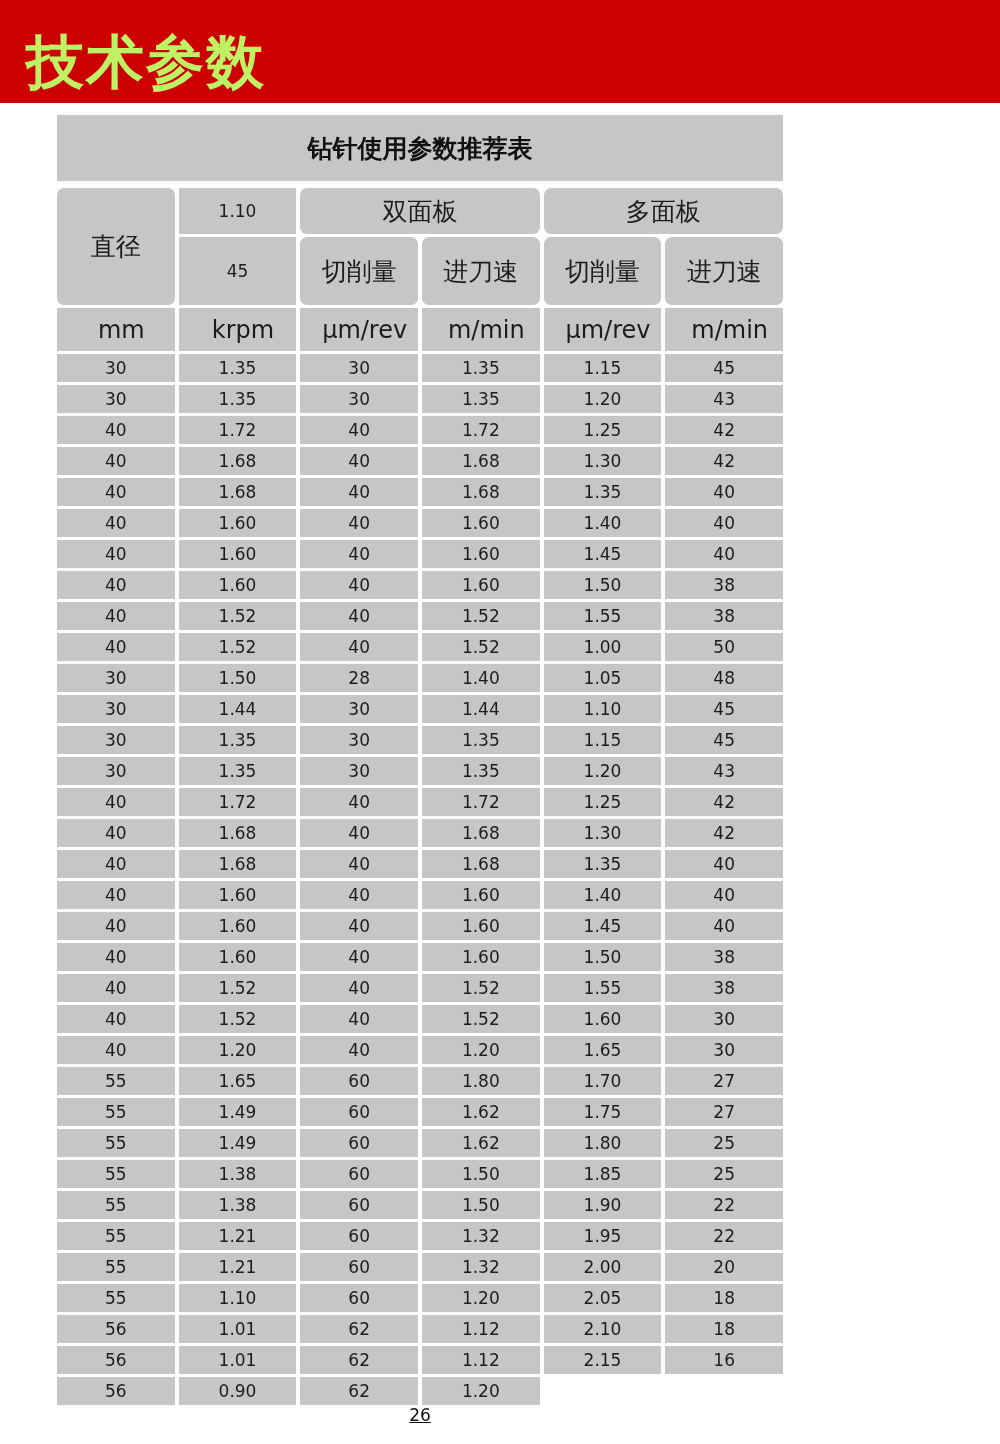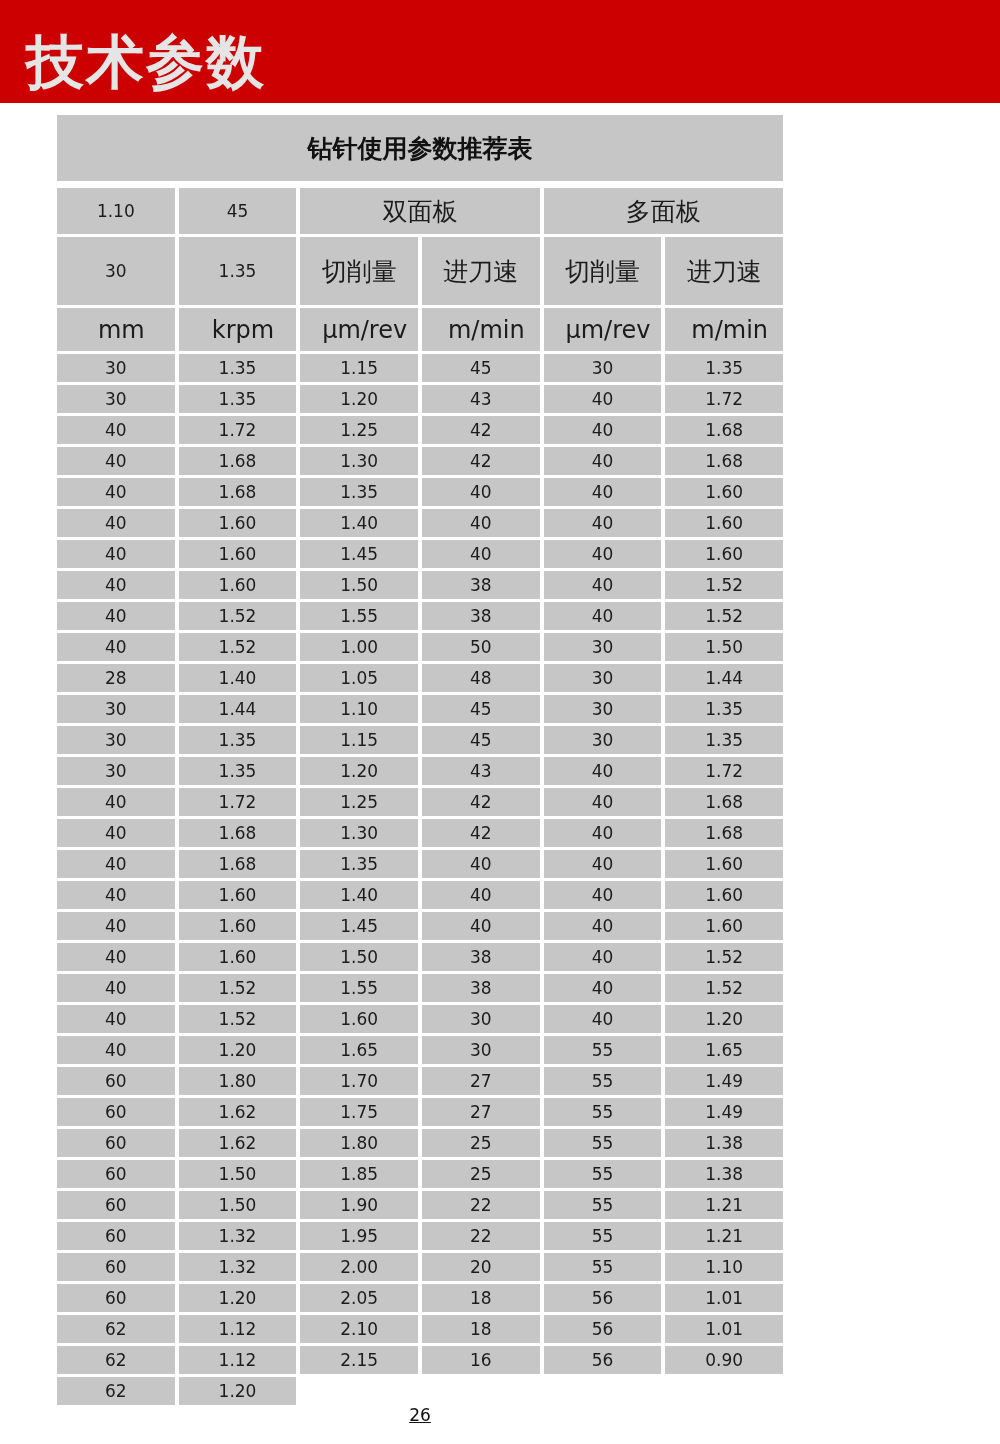--- a/index.html
+++ b/index.html
@@ -16,21 +16,21 @@
     background: #ffffff;
     overflow: hidden;
   }
   .banner {
     height: 103px;
     background: var(--accent-red, #cc0000);
     display: flex;
     align-items: flex-end;
   }
   .banner-title {
-    color: #e5e5e5;
+    color: #bef264;
     font-size: 58px;
     font-weight: bold;
     line-height: 1;
     padding: 0 0 12px 26px;
     letter-spacing: 2px;
   }
   .sheet {
     width: 726px;
     margin: 12px 57px 0 57px;
   }
@@ -54,21 +54,21 @@
   }
   .cell {
     background: var(--cell-gray, #c6c6c6);
     display: flex;
     align-items: center;
     justify-content: center;
     color: #1c1c1c;
     overflow: hidden;
     white-space: nowrap;
   }
-  .hcell { font-size: 25px; }
+  .hcell { font-size: 25px; border-radius: 7px; }
   .ucell { font-size: 24px; padding-left: 11px; }
   .data-cell { font-size: 17px; }
   .h-diameter { grid-column: 1; grid-row: 1 / 3; }
   .h-speed    { grid-column: 2; grid-row: 1 / 3; }
   .h-double   { grid-column: 3 / 5; grid-row: 1; }
   .h-multi    { grid-column: 5 / 7; grid-row: 1; }
   .h-sub1 { grid-column: 3; grid-row: 2; }
   .h-sub2 { grid-column: 4; grid-row: 2; }
   .h-sub3 { grid-column: 5; grid-row: 2; }
   .h-sub4 { grid-column: 6; grid-row: 2; }
@@ -96,20 +96,21 @@
 
   <div class="banner">
     <div class="banner-title">技术参数</div>
   </div>
 
   <div class="sheet">
 
     <div class="table-title">钻针使用参数推荐表</div>
 
     <div class="grid">
+      <div class="cell hcell h-diameter">直径</div>
       <div class="cell hcell h-double">双面板</div>
       <div class="cell hcell h-multi">多面板</div>
 
       <div class="cell hcell h-sub1">切削量</div>
       <div class="cell hcell h-sub2">进刀速</div>
       <div class="cell hcell h-sub3">切削量</div>
       <div class="cell hcell h-sub4">进刀速</div>
 
       <div class="cell ucell u1">mm</div>
       <div class="cell ucell u2">krpm</div>

